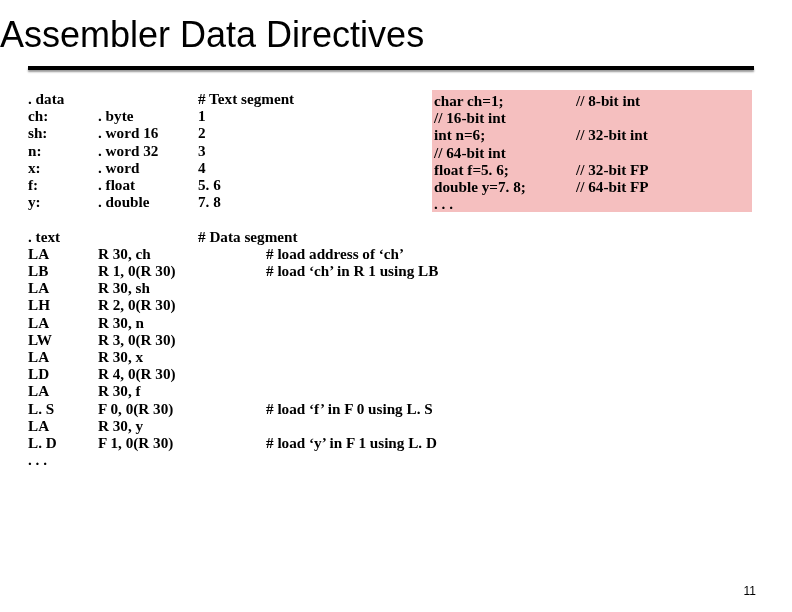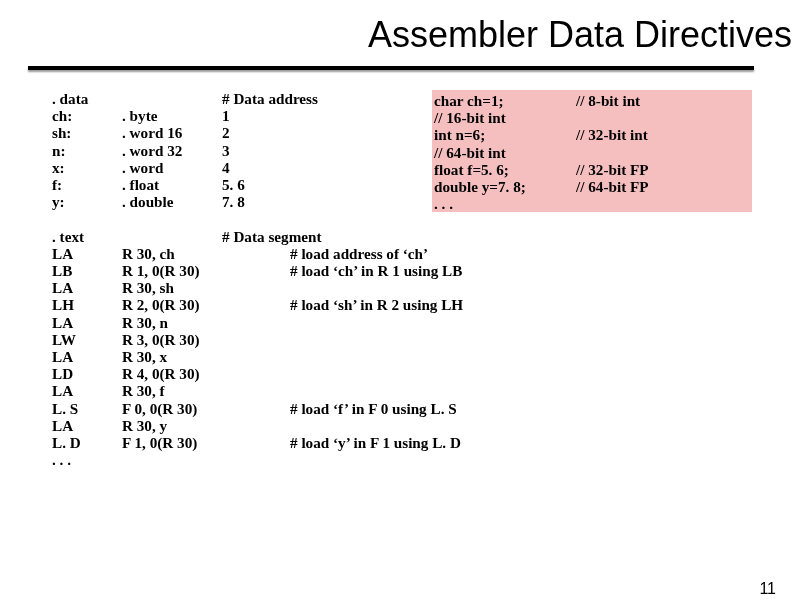--- a/index.html
+++ b/index.html
@@ -5,21 +5,21 @@
     * { margin: 0; padding: 0; box-sizing: border-box; }
     body {
       width: 792px;
       height: 612px;
       background: #fff;
       font-family: "Times New Roman", Times, serif;
       position: relative;
       overflow: hidden;
     }
     .title {
-      text-align: right;
+      text-align: left;
       font-family: Arial, Helvetica, sans-serif;
       font-size: 36px;
       font-weight: normal;
       color: #000;
       padding-top: 14px;
       padding-bottom: 10px;
     }
     .title-underline {
       height: 4px;
       background: #000;
@@ -45,33 +45,32 @@
     .c-code-row { display: flex; align-items: center; }
     .c-stmt { width: 142px; }
     .c-cmt { white-space: nowrap; }
     .asm-block {
       position: absolute;
       left: 28px;
       top: 0px;
       font-weight: bold;
       font-size: 15.2px;
       line-height: 17.2px;
-      margin-left: 24px;
     }
     .asm-row { display: flex; white-space: nowrap; }
     .col-label { width: 70px; }
     .col-op { width: 100px; }
     .col-arg { width: 68px; }
     .col-cmt { }
     .page-num {
       position: absolute;
-      right: 16px;
+      right: 36px;
       bottom: 14px;
       font-family: Arial, Helvetica, sans-serif;
-      font-size: 16px;
+      font-size: 12px;
       color: #000;
     }
     .blank { height: 17.2px; }
   </style>
 </head>
 <body>
 
 <div class="title">Assembler Data Directives</div>
 <div class="title-underline"></div>
 
@@ -104,21 +103,21 @@
       <div class="c-stmt">. . .</div>
       <div class="c-cmt"></div>
     </div>
   </div>
 
   <div class="asm-block">
 
     <div class="asm-row">
       <div class="col-label">. data</div>
       <div class="col-op"></div>
-      <div class="col-arg"># Data address</div>
+      <div class="col-arg"># Text segment</div>
       <div class="col-cmt"></div>
     </div>
 
     <div class="asm-row">
       <div class="col-label">ch:</div>
       <div class="col-op">. byte</div>
       <div class="col-arg">1</div>
       <div class="col-cmt"></div>
     </div>
     <div class="asm-row">
@@ -176,21 +175,20 @@
     <div class="asm-row">
       <div class="col-label">LA</div>
       <div class="col-op">R 30, sh</div>
       <div class="col-arg"></div>
       <div class="col-cmt"></div>
     </div>
     <div class="asm-row">
       <div class="col-label">LH</div>
       <div class="col-op">R 2, 0(R 30)</div>
       <div class="col-arg"></div>
-      <div class="col-cmt"># load ‘sh’ in R 2 using LH</div>
     </div>
     <div class="asm-row">
       <div class="col-label">LA</div>
       <div class="col-op">R 30, n</div>
       <div class="col-arg"></div>
       <div class="col-cmt"></div>
     </div>
     <div class="asm-row">
       <div class="col-label">LW</div>
       <div class="col-op">R 3, 0(R 30)</div>

